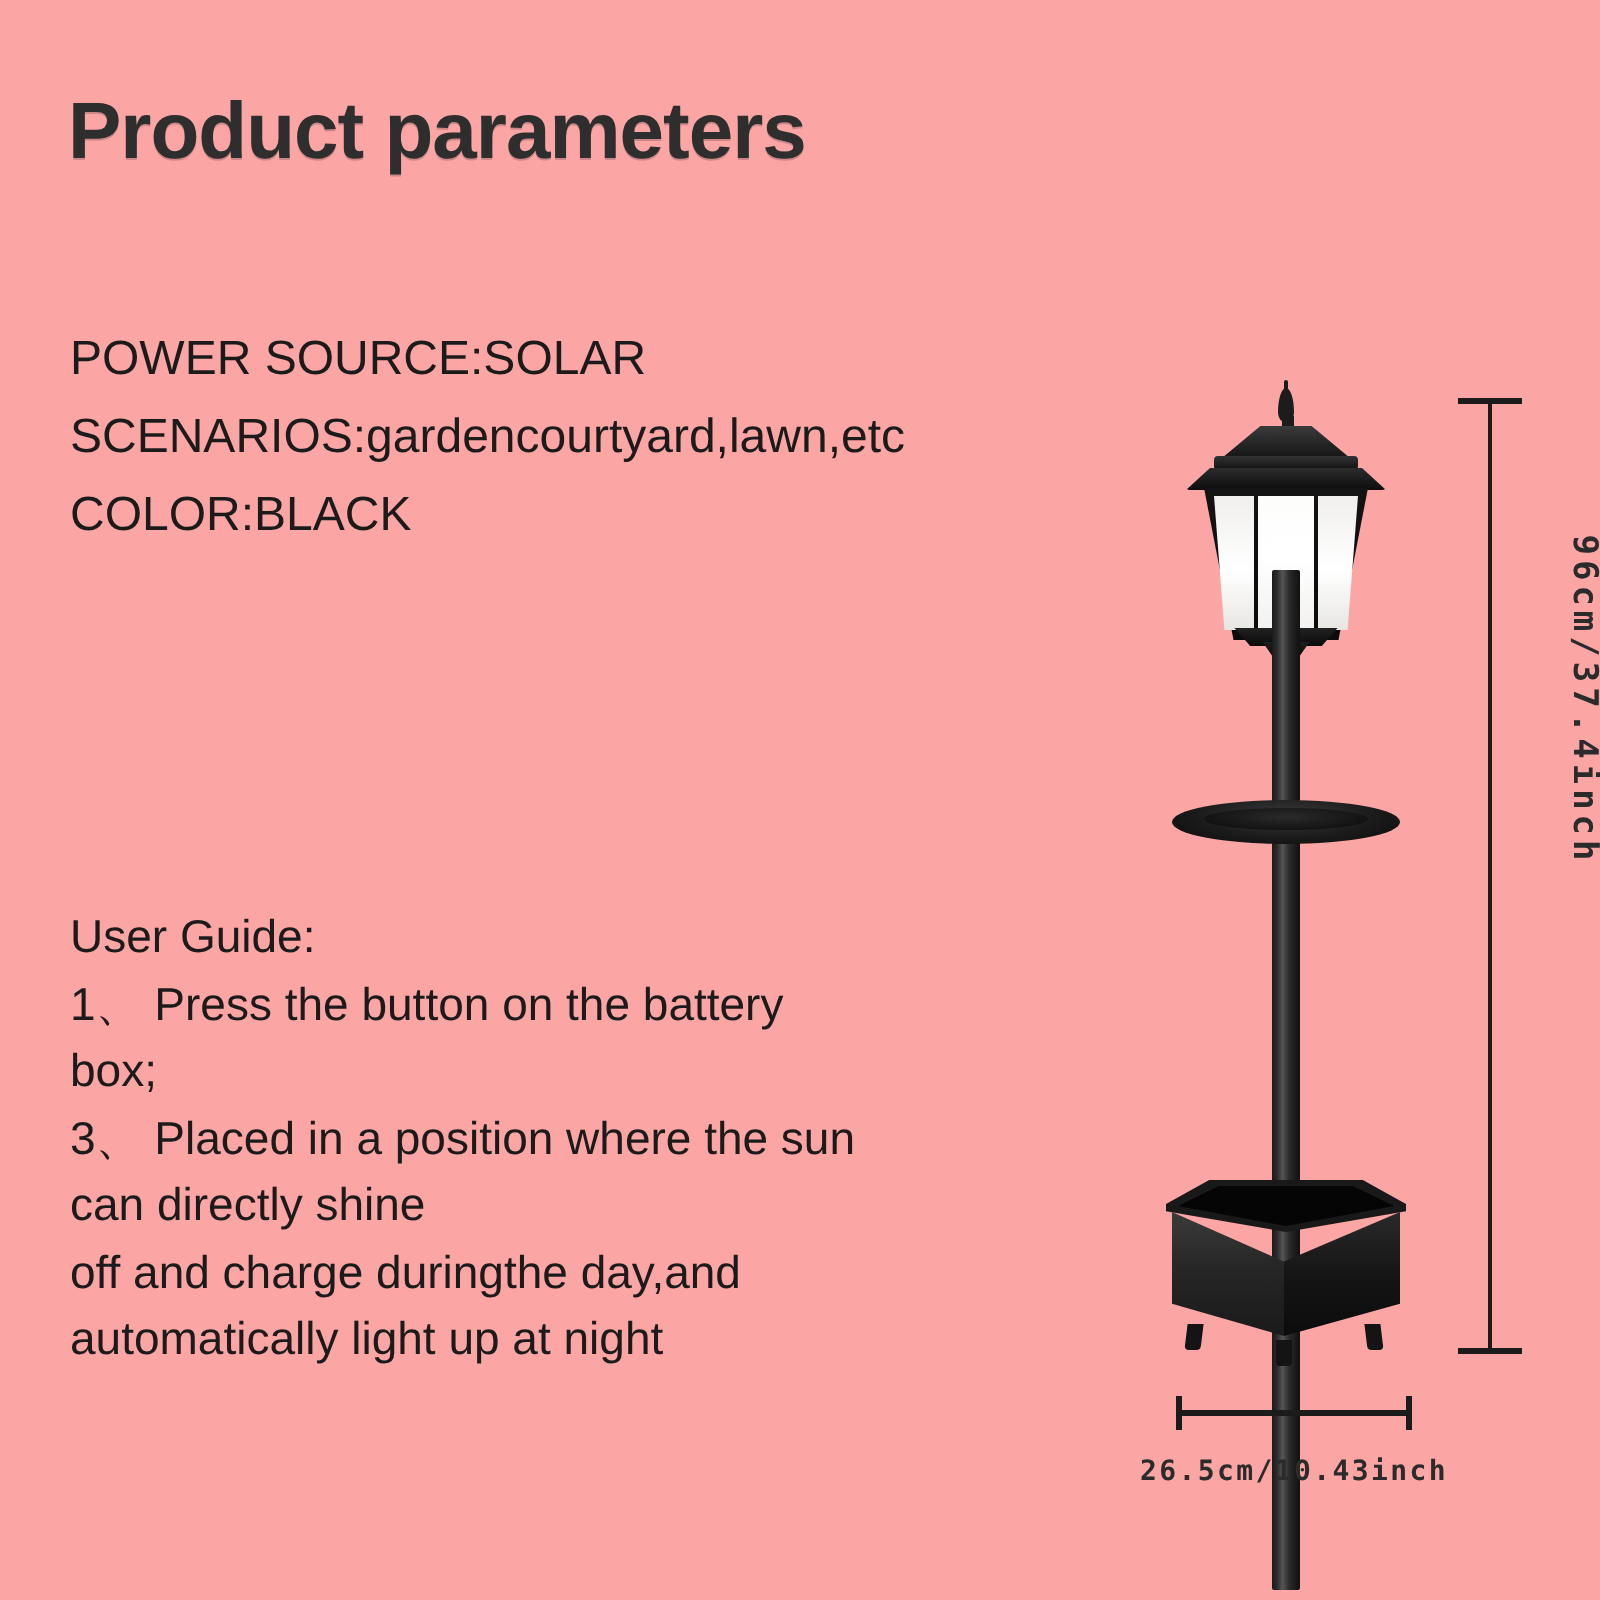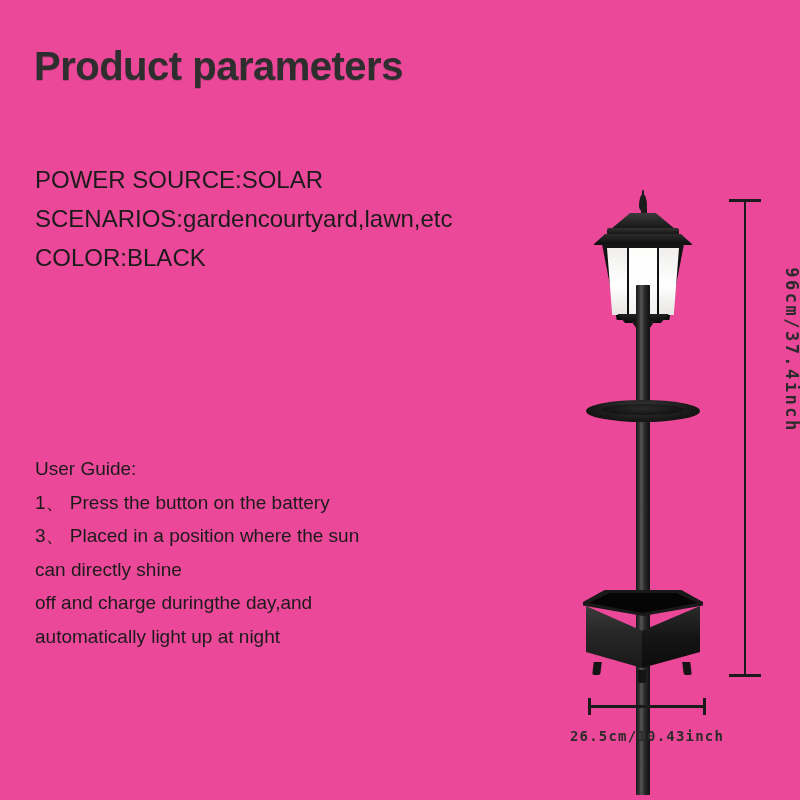--- a/index.html
+++ b/index.html
@@ -10,21 +10,21 @@
     width: 800px;
     height: 800px;
     background: #f4f4f3;
     font-family: "Liberation Sans", sans-serif;
     overflow: hidden;
   }
   #page {
     position: relative;
     width: 800px;
     height: 800px;
-    background: #ec4899;
+    background: #fca5a5;
   }
 
   
   #title {
     position: absolute;
     left: 34px;
     top: 44px;
     font-size: 40px;
     font-weight: bold;
     letter-spacing: -0.5px;
@@ -46,21 +46,21 @@
     white-space: nowrap;
   }
 
   #guide {
     position: absolute;
     left: 35px;
     top: 452px;
     width: 420px;
   }
   .guide-line {
-    font-size: 19px;
+    font-size: 23px;
     line-height: 33.5px;
     color: #1b1b1b;
     white-space: nowrap;
   }
 
   
   #product {
     position: absolute;
     left: 555px;
     top: 185px;
@@ -349,20 +349,21 @@
 
   <div id="spec-list">
     <div class="spec-line">POWER SOURCE:SOLAR</div>
     <div class="spec-line">SCENARIOS:gardencourtyard,lawn,etc</div>
     <div class="spec-line">COLOR:BLACK</div>
   </div>
 
   <div id="guide">
     <div class="guide-line">User Guide:</div>
     <div class="guide-line">1、 Press the button on the battery</div>
+    <div class="guide-line">box;</div>
     <div class="guide-line">3、 Placed in a position where the sun</div>
     <div class="guide-line">can directly shine</div>
     <div class="guide-line">off and charge duringthe day,and</div>
     <div class="guide-line">automatically light up at night</div>
   </div>
 
   <div id="product">
 
     <div class="finial">
       <div class="tip"></div>

